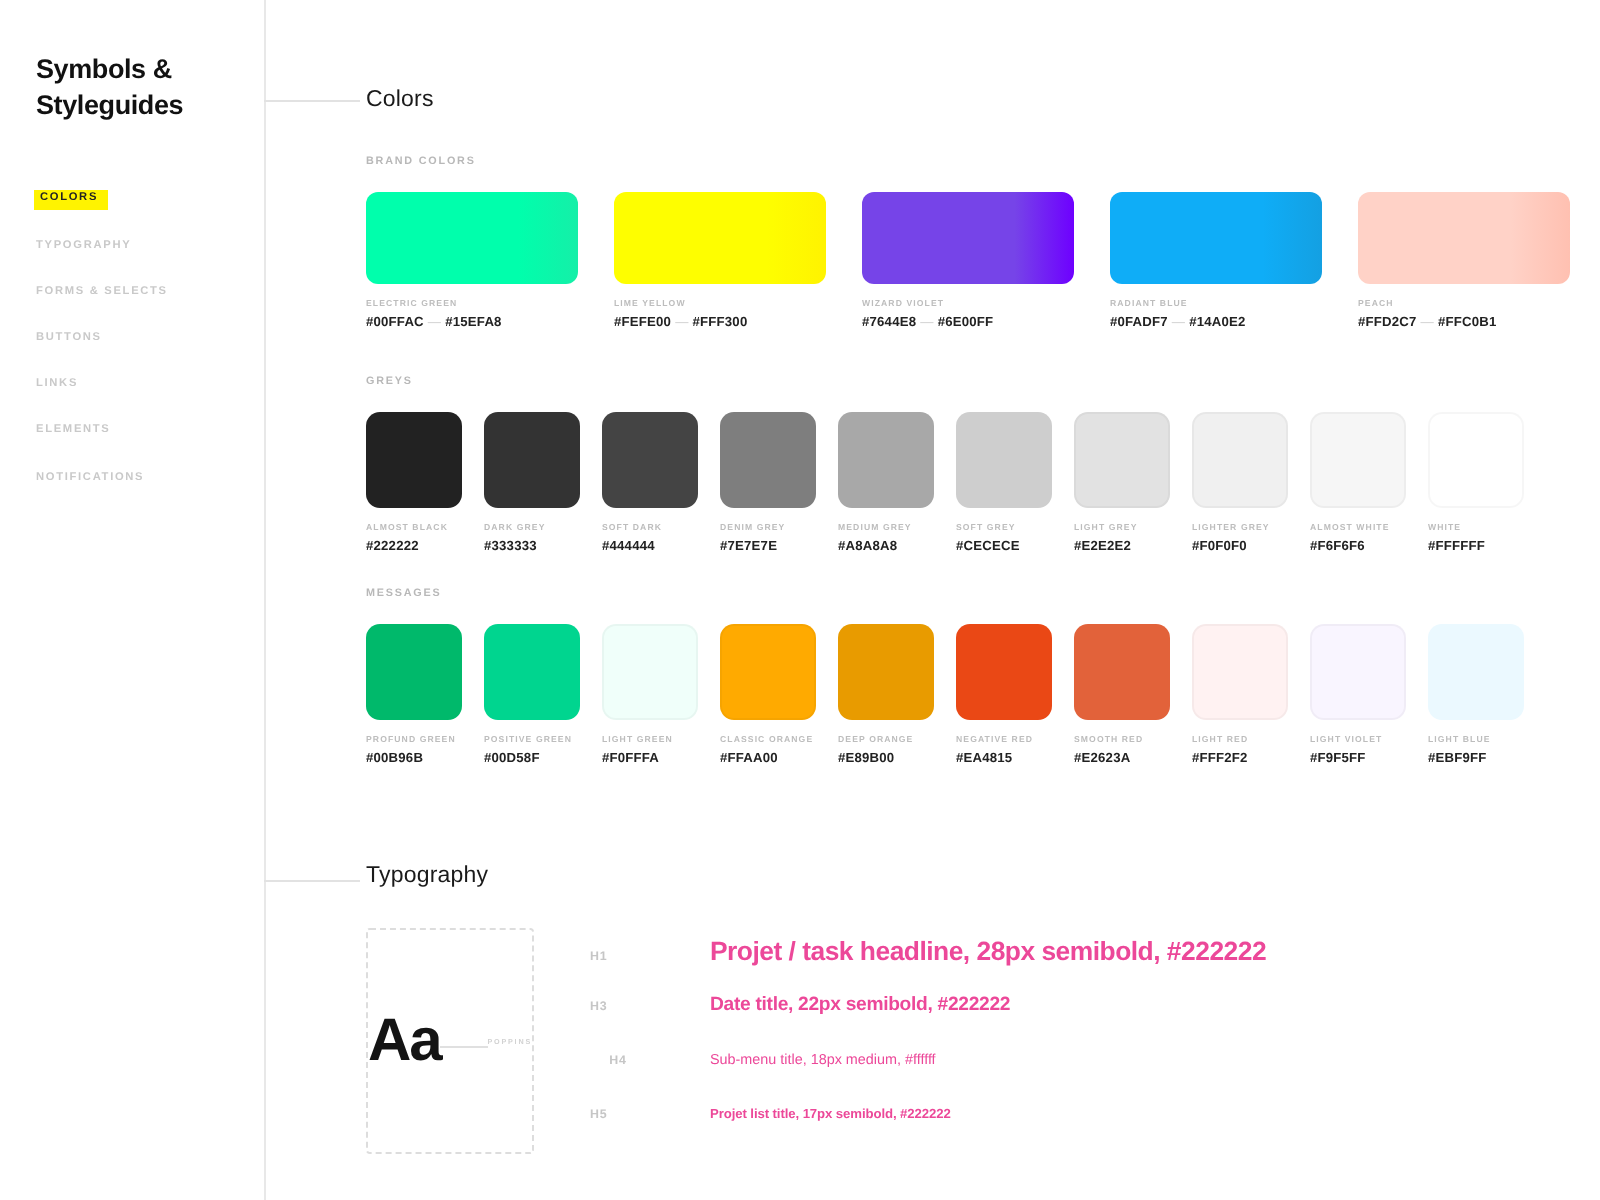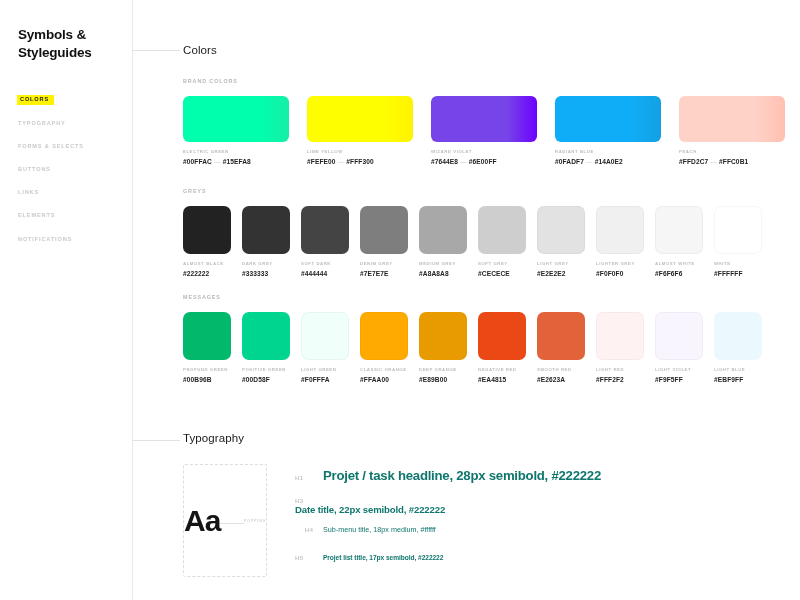--- a/index.html
+++ b/index.html
@@ -187,29 +187,29 @@
     align-items: baseline;
   }
   .type-tag {
     width: 28px;
     flex: none;
     font-size: 6.2px;
     color: #c6c6c6;
     font-weight: bold;
     letter-spacing: 0.4px;
   }
-  .type-sample { color: #0f766e; white-space: nowrap; }
+  .type-sample { color: #ec4899; white-space: nowrap; margin-left: 32px; }
   .t-h1 { font-size: 13.2px; font-weight: bold; letter-spacing: -0.25px; }
   .t-h2 { font-size: 12.2px; font-weight: bold; letter-spacing: -0.25px; }
   .t-h3 { font-size: 9.6px;  font-weight: bold; letter-spacing: -0.15px; }
   .t-h4 { font-size: 7.2px;  font-weight: normal; letter-spacing: 0px; }
   .t-h5 { font-size: 6.6px;  font-weight: bold; letter-spacing: -0.05px; }
   .r1 { height: 29px; }
   .r2 { height: 30px; }
-  .r3 { height: 28px; flex-direction: column; }
+  .r3 { height: 28px; }
   .r4 { height: 29px; text-align: center; }
 </style>
 </head>
 <body>
 
 <div id="sidebar">
   <div id="sidebar-title">Symbols &amp; Styleguides</div>
   <div id="sidebar-nav">
       <div class="nav-row"><span class="nav-item active" style="background: rgb(255, 243, 0);">COLORS</span></div>
       <div class="nav-row"><span class="nav-item">TYPOGRAPHY</span></div>

